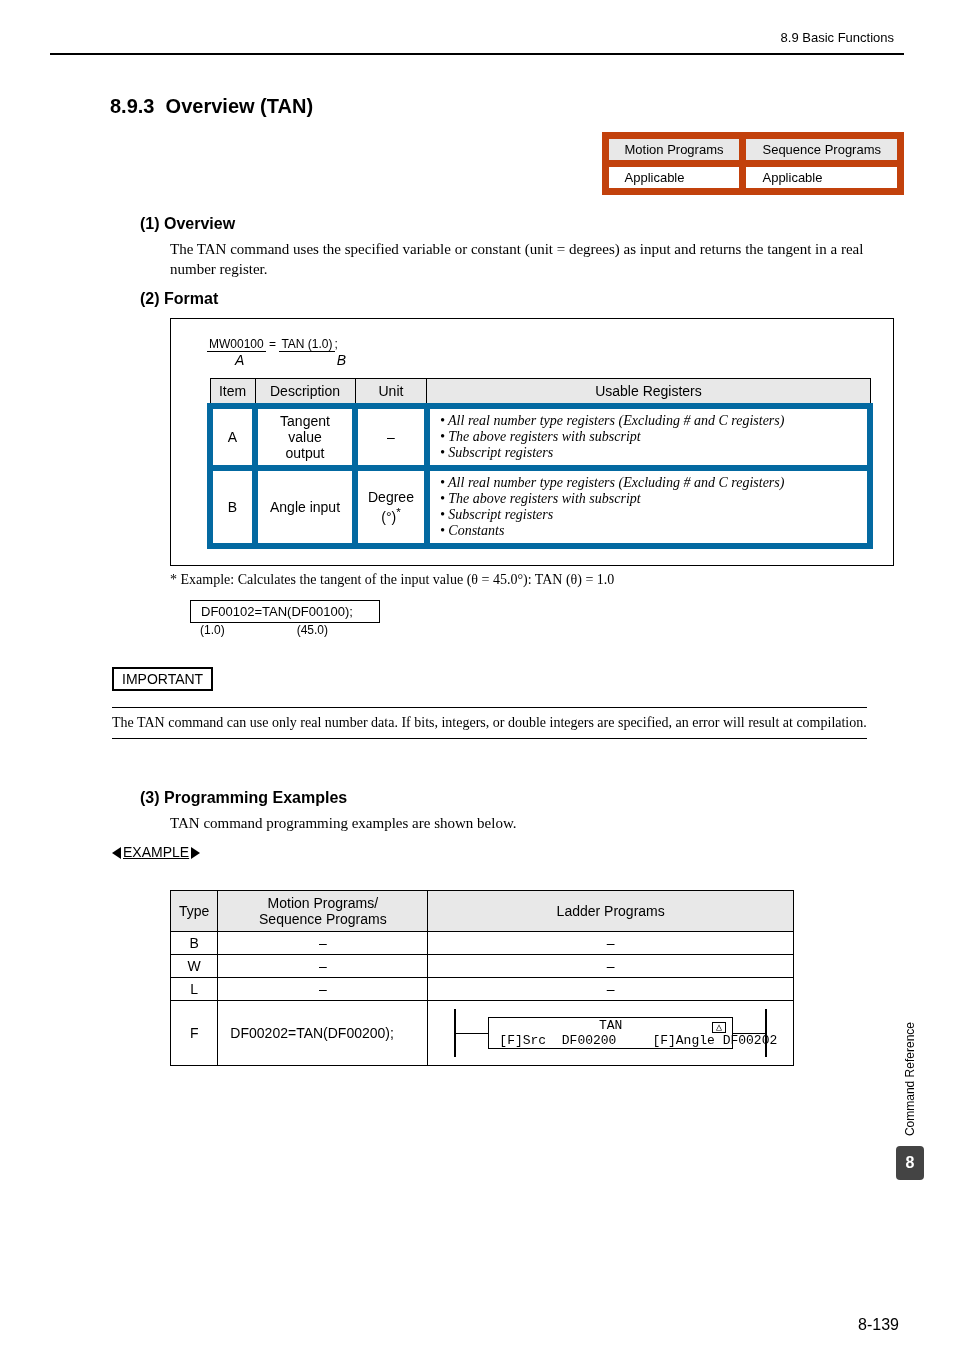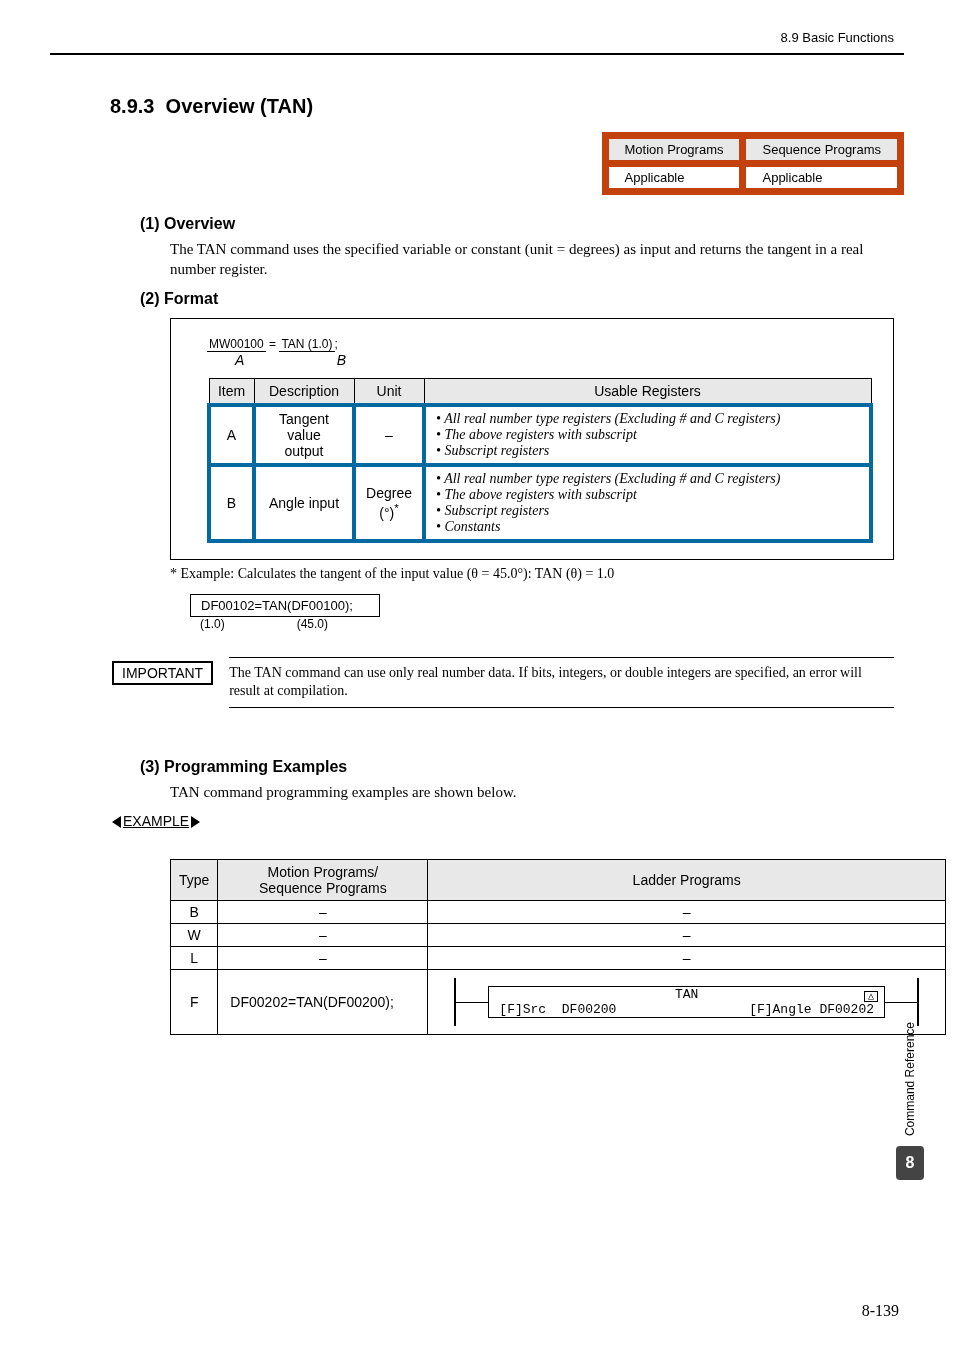--- a/index.html
+++ b/index.html
@@ -80,21 +80,21 @@
     padding-left: 7px;
   }
   .fmt-table th {
     background: #e8e8e8;
     border: 1px solid #000;
     font-family: Arial, sans-serif;
     font-weight: normal;
     padding: 4px 6px;
   }
   .fmt-table td {
-    border: 4px solid #0369a1;
+    border: 6px solid #0369a1;
     padding: 4px 10px;
     vertical-align: middle;
   }
   .fmt-table td.ctr { text-align: center; font-family: Arial, sans-serif; }
   .fmt-table td.desc { font-family: Arial, sans-serif; text-align:center;}
   .fmt-table td.reg { font-family: "Times New Roman", serif; font-style: italic; }
   .footnote {
     font-family: "Times New Roman", serif;
     font-size: 14px;
     margin: 6px 10px 12px 120px;
@@ -110,20 +110,21 @@
   .ex-sub {
     font-family: Arial, sans-serif;
     font-size: 12px;
     margin-left: 150px;
   }
   .imp-row {
     display: flex;
     gap: 16px;
     align-items: flex-start;
     margin: 26px 10px 0 62px;
+    flex-direction: column;
   }
   .imp-label {
     border: 2px solid #000;
     font-family: Arial, sans-serif;
     font-size: 14px;
     padding: 2px 8px;
     white-space: nowrap;
     margin-top: 4px;
   }
   .imp-body {
@@ -141,21 +142,21 @@
     text-decoration: underline;
     margin: 4px 0 6px 62px;
   }
   .arrow { display:inline-block; width:0; height:0; vertical-align:middle;}
   .arrow.left { border-top:6px solid transparent; border-bottom:6px solid transparent; border-right:9px solid #000; margin-right:2px;}
   .arrow.right{ border-top:6px solid transparent; border-bottom:6px solid transparent; border-left:9px solid #000; margin-left:2px;}
   .prog-table {
     border-collapse: collapse;
     font-size: 14px;
     margin-left: 120px;
-    width: 776px;
+    width: 624px;
     margin-top: 30px;
   }
   .prog-table th {
     background: #e8e8e8;
     border: 1px solid #000;
     font-family: Arial, sans-serif;
     font-weight: normal;
     padding: 4px 8px;
   }
   .prog-table td {
@@ -218,22 +219,22 @@
     font-size: 16px;
     width: 28px;
     height: 34px;
     line-height: 34px;
     text-align: center;
     border-radius: 4px;
   }
   .page-num {
     position: absolute;
     right: 55px;
-    bottom: 30px;
-    font-family: Liberation Serif, serif;
+    bottom: 16px;
+    font-family: Liberation Sans, sans-serif;
     font-size: 16px;
   }
 </style>
 </head>
 <body>
 
 
 
 <div class="header-right">8.9  Basic Functions</div>
 <hr class="hr-top">

